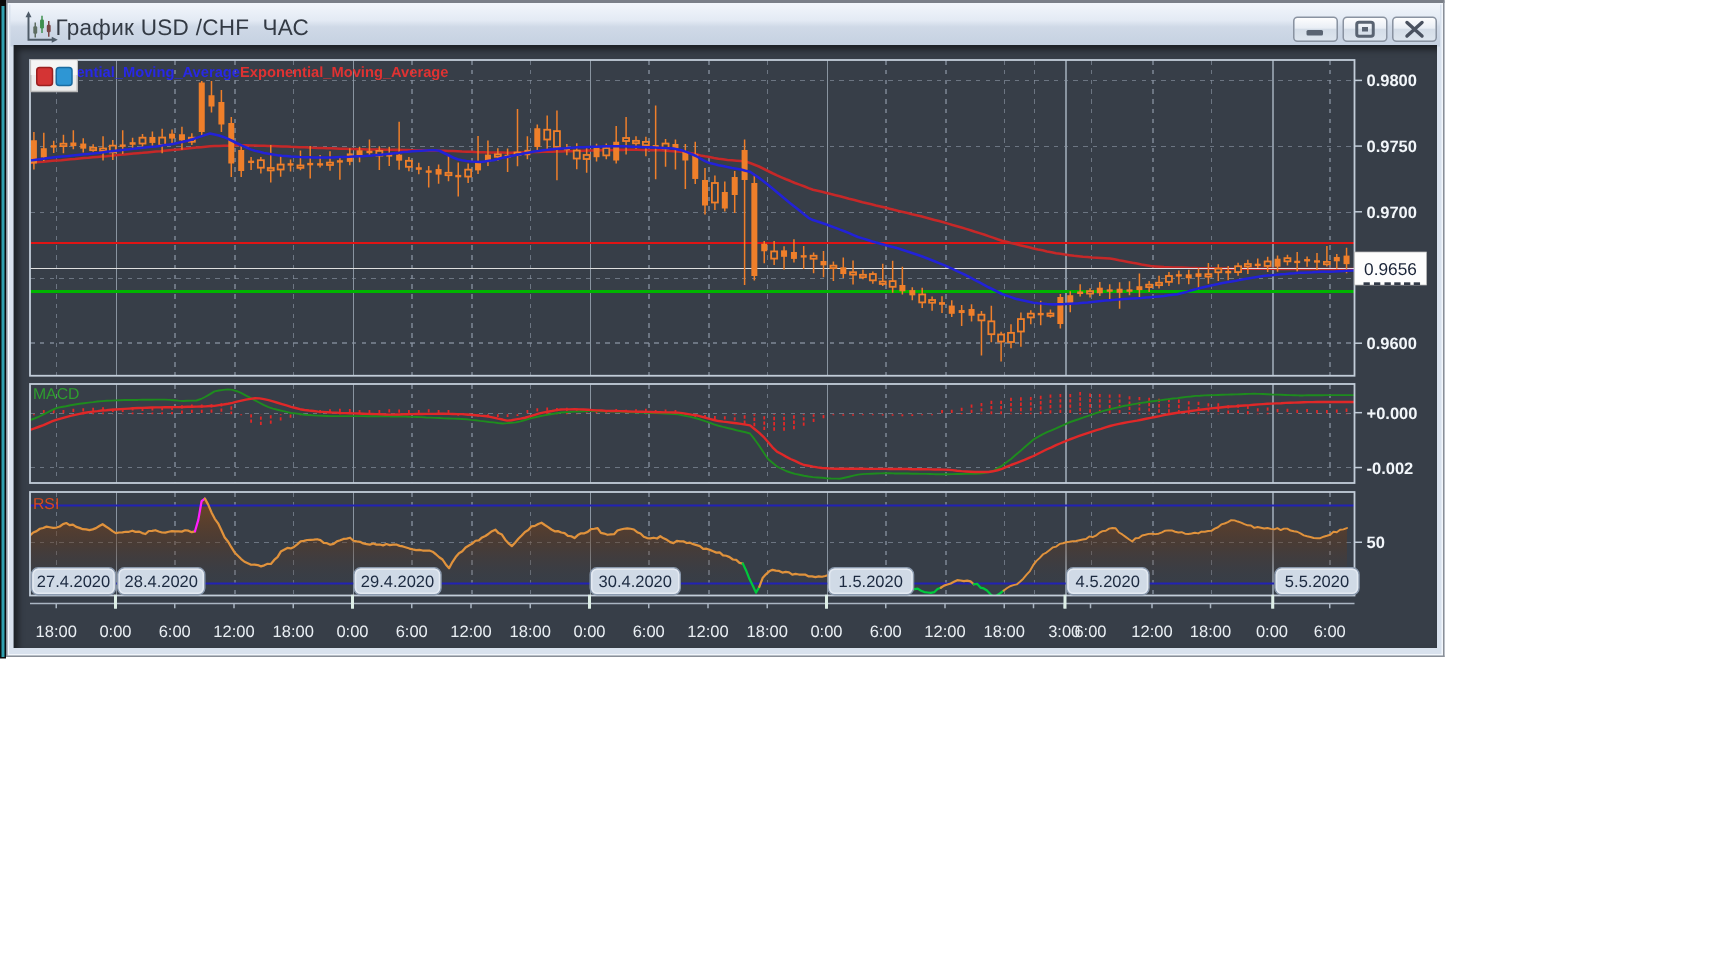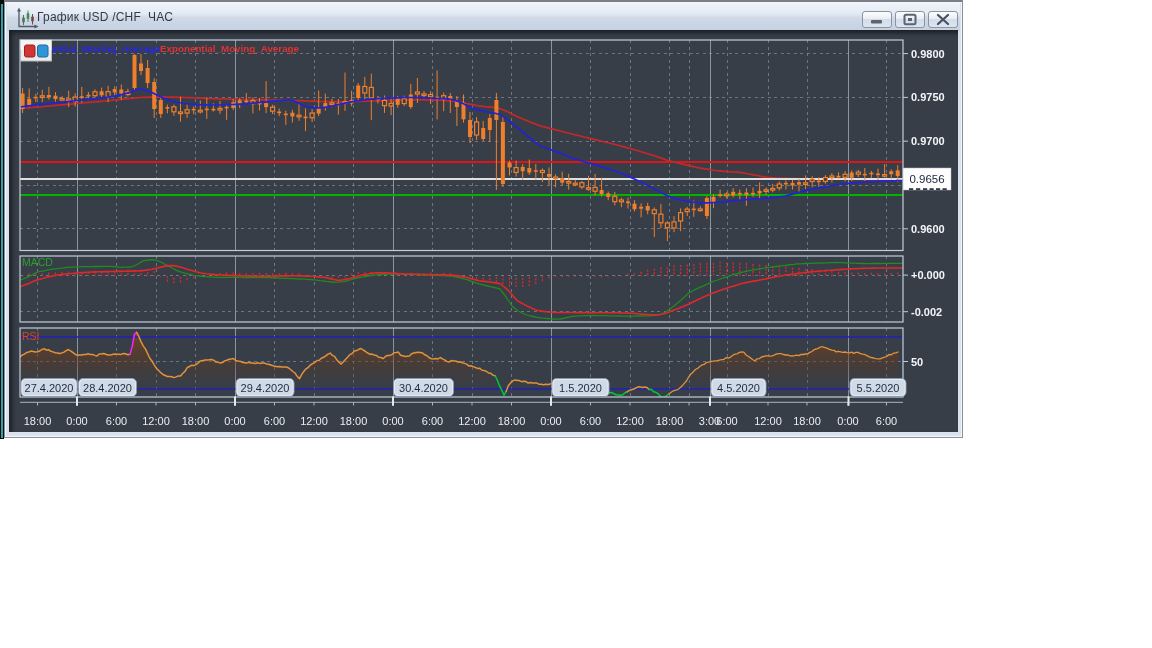--- a/index.html
+++ b/index.html
@@ -1,20 +1,20 @@
 <!DOCTYPE html>
 <html><head><meta charset="utf-8"><style>
 * { margin:0; padding:0; box-sizing:border-box; }
 html,body { width:1152px; height:648px; background:#ffffff; font-family:"Liberation Sans",sans-serif; overflow:hidden; position:relative; }
 #blackedge { position:absolute; left:0; top:0; width:4px; height:439px; background:#0a0a0a; }
 #tealedge { position:absolute; left:1px; top:4px; width:2px; height:434px; background:#2f9fae; }
 #win { position:absolute; left:4px; top:0; width:959px; height:438px; background:#d9e2ee; border:1px solid #8a8f98; border-top:2px solid #7a7f88; box-shadow: inset 0 0 0 1px #f2f6fb; }
 #titlebar { position:absolute; left:2px; top:0px; width:953px; height:29px;
   background:linear-gradient(#f2f6fb 0%, #e3eaf4 40%, #cfd9e7 55%, #c5d1e1 100%); }
-#title { position:absolute; left:30px; top:8px; font-size:12px; letter-spacing:0.1px; color:#333a44; letter-spacing:0.2px; }
+#title { position:absolute; left:30px; top:8px; font-size:15px; letter-spacing:0.1px; color:#333a44; letter-spacing:0.2px; }
 .btn { position:absolute; top:9px; width:30px; height:17px; border:1px solid #8a93a1; border-radius:3px;
   background:linear-gradient(#fdfdfe 0%, #e9eef5 45%, #d4dde8 50%, #dde5ee 100%); }
 #client { position:absolute; left:8.5px; top:30px; width:949px; height:401.5px; background:#373E48;
   box-shadow: inset 3px 3px 4px rgba(0,0,0,0.5); }
 #chartsvg { position:absolute; left:0; top:0; }
 </style></head>
 <body>
 <div id="blackedge"></div>
 <div id="tealedge"></div>
 <div id="win">

